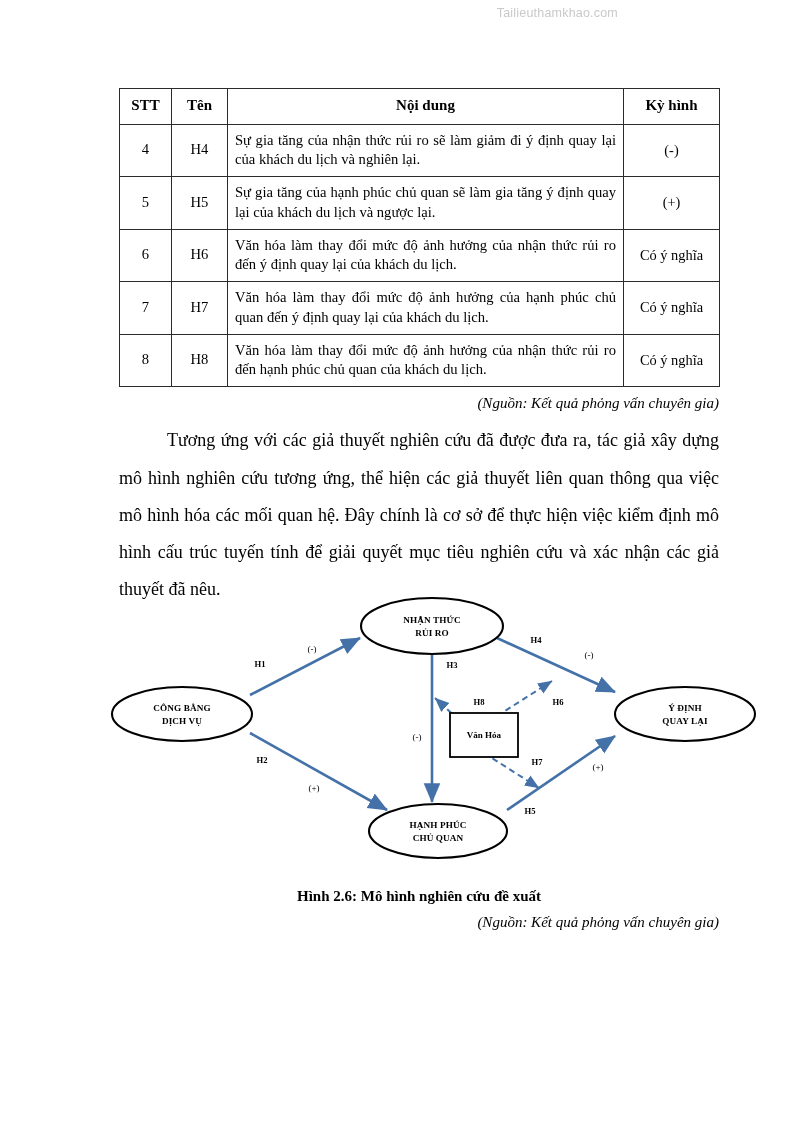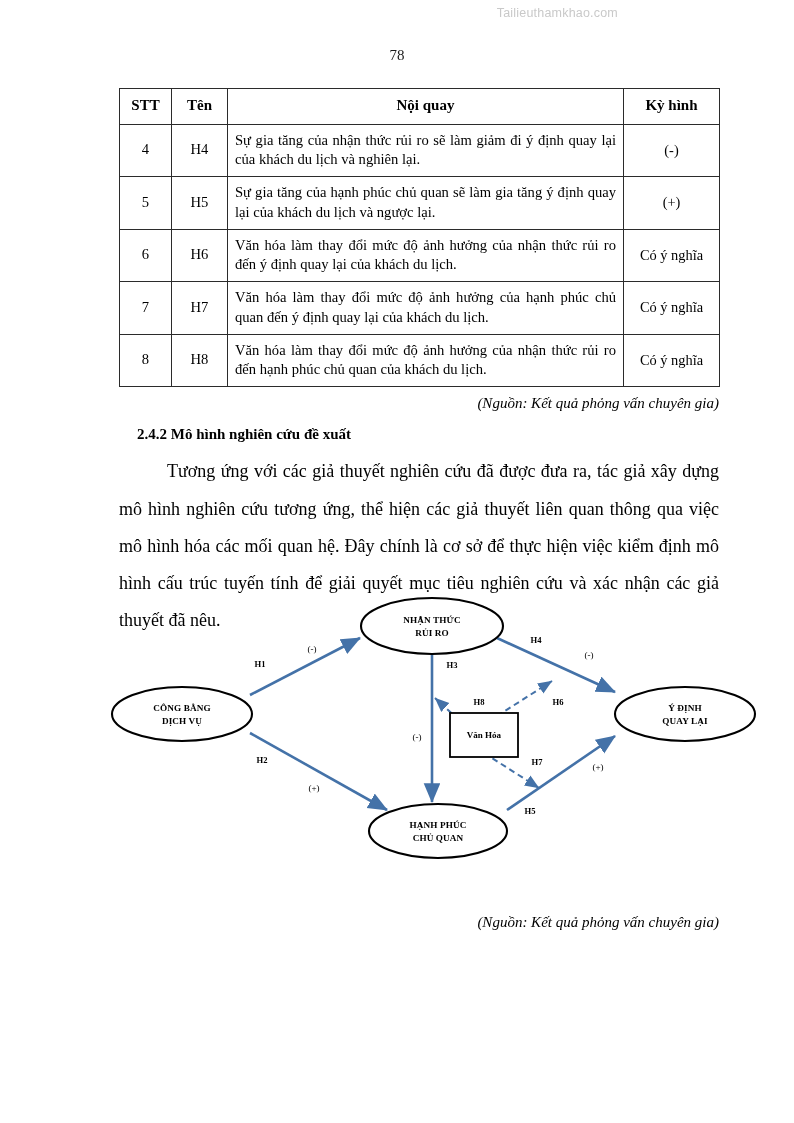--- a/index.html
+++ b/index.html
@@ -174,36 +174,35 @@
     font-size: 15px;
   }
 </style>
 </head>
 <body>
 
 <div class="page">
 
   <div class="watermark">Tailieuthamkhao.com</div>
 
-  <div class="page-number">78</div>
 
   <div class="content">
 
     <table class="hyp-table">
       <colgroup>
         <col class="c-stt">
           <col class="c-ten">
           <col class="c-noi">
           <col class="c-ky">
       </colgroup>
       <thead>
         <tr>
           <th>STT</th>
           <th>Tên</th>
-          <th>Nội quay</th>
+          <th>Nội dung</th>
           <th>Kỳ hình</th>
         </tr>
       </thead>
       <tbody>
         <tr>
           <td class="cell-stt">4</td>
           <td class="cell-ten">H4</td>
           <td class="cell-noi">Sự gia tăng của nhận thức rủi ro sẽ làm giảm đi ý định quay lại của khách du lịch và nghiên lại.</td>
           <td class="cell-ky">(-)</td>
         </tr>
@@ -229,21 +228,20 @@
           <td class="cell-stt">8</td>
           <td class="cell-ten">H8</td>
           <td class="cell-noi">Văn hóa làm thay đổi mức độ ảnh hưởng của nhận thức rủi ro đến hạnh phúc chủ quan của khách du lịch.</td>
           <td class="cell-ky">Có ý nghĩa</td>
         </tr>
       </tbody>
     </table>
 
     <div class="source-line">(Nguồn: Kết quả phỏng vấn chuyên gia)</div>
 
-    <div class="section-heading">2.4.2 Mô hình nghiên cứu đề xuất</div>
 
     <div class="body-par">Tương ứng với các giả thuyết nghiên cứu đã được đưa ra, tác giả xây dựng mô hình nghiên cứu tương ứng, thể hiện các giả thuyết liên quan thông qua việc mô hình hóa các mối quan hệ. Đây chính là cơ sở để thực hiện việc kiểm định mô hình cấu trúc tuyến tính để giải quyết mục tiêu nghiên cứu và xác nhận các giả thuyết đã nêu.</div>
 
   </div>
 
   <div class="diagram-wrap">
     <svg width="660" height="292" viewBox="0 0 660 292" xmlns="http://www.w3.org/2000/svg">
       <defs>
         <marker id="arrowSolid" markerWidth="9" markerHeight="9" refX="7.2" refY="3.2" orient="auto" markerUnits="strokeWidth">
           <path d="M0,0 L7.6,3.2 L0,6.4 z" fill="#4472a8"></path>
@@ -314,15 +312,16 @@
       <text class="sign-label" x="496" y="182" text-anchor="middle">(+)</text>
 
       <text class="edge-label" x="456" y="117" text-anchor="middle">H6</text>
 
       <text class="edge-label" x="435" y="177" text-anchor="middle">H7</text>
 
       <text class="edge-label" x="377" y="117" text-anchor="middle">H8</text>
     </svg>
   </div>
 
+  <div class="fig-caption">Hình 2.6: Mô hình nghiên cứu đề xuất</div>
   <div class="fig-source">(Nguồn: Kết quả phỏng vấn chuyên gia)</div>
 
 </div>
 
 </body></html>

